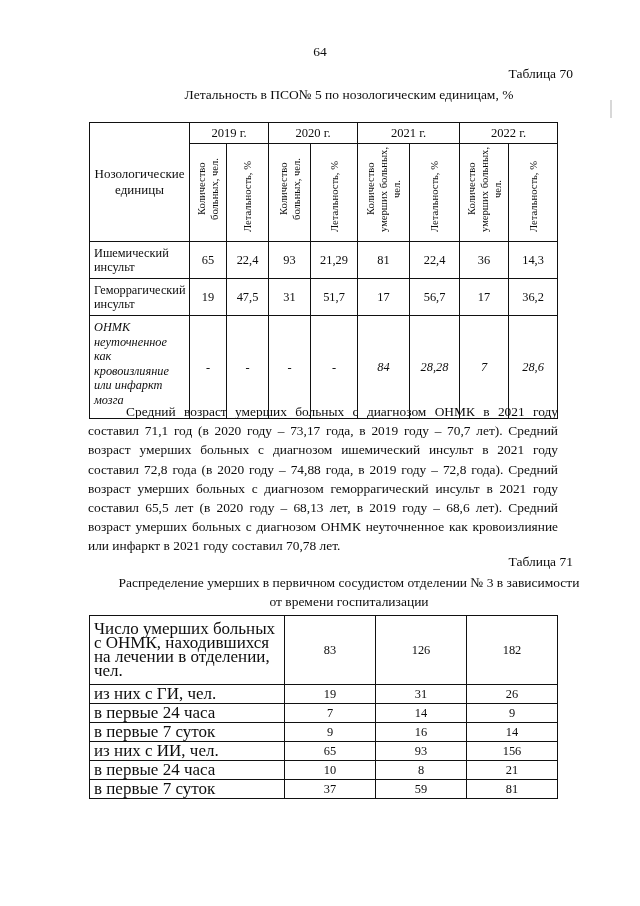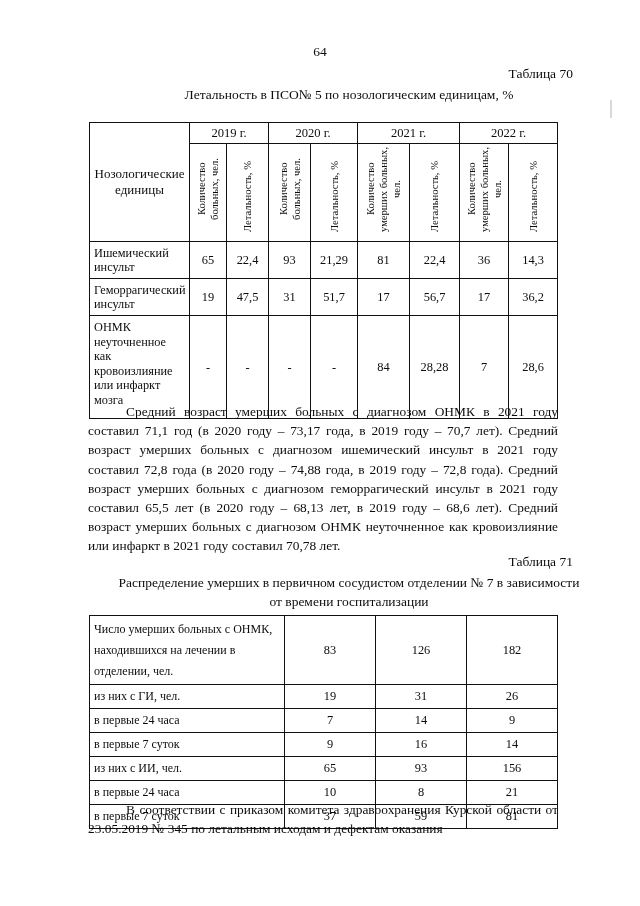--- a/index.html
+++ b/index.html
@@ -98,42 +98,42 @@
     text-align: left;
     padding: 2px 13px 2px 4px;
     line-height: 14.5px;
     font-size: 12.3px;
   }
   #table70 td.num {
     font-size: 12.4px;
     height: 18px;
   }
   #table70 tr.r-data td { height: 32px; }
-  #table70 tr.r-onmk td { height: 96px; }
+  #table70 tr.r-onmk td { height: 96px; font-style: italic; }
 
   
   #table71 {
     left: 89px;
     top: 615px;
     width: 468px;
     font-size: 12.2px;
   }
   #table71 td {
     height: 16px;
   }
   #table71 td.p-head {
     text-align: center;
     font-size: 12.4px;
     height: 18px;
   }
   #table71 td.param {
     text-align: left;
     padding: 1px 4px;
-    line-height: 21px;
-    font-size: 12px;
+    line-height: 14px;
+    font-size: 17px;
   }
   #table71 tr.tall td { height: 66px; }
   #table71 td.val {
     font-size: 12.4px;
     margin-left: 30px;
   }
 
   
   .para {
     position: absolute;
@@ -232,21 +232,21 @@
         <td class="num">28,28</td>
         <td class="num">7</td>
         <td class="num">28,6</td>
       </tr>
     </tbody>
   </table>
 
   <div class="para" style="top:402px;">Средний возраст умерших больных с диагнозом ОНМК в 2021 году составил 71,1 год (в 2020 году – 73,17 года, в 2019 году – 70,7 лет). Средний возраст умерших больных с диагнозом ишемический инсульт в 2021 году составил 72,8 года (в 2020 году – 74,88 года, в 2019 году – 72,8 года). Средний возраст умерших больных с диагнозом геморрагический инсульт в 2021 году составил 65,5 лет (в 2020 году – 68,13 лет, в 2019 году – 68,6 лет). Средний возраст умерших больных с диагнозом ОНМК неуточненное как кровоизлияние или инфаркт в 2021 году составил 70,78 лет.</div>
 
   <div class="table-label" style="top:554px;">Таблица 71</div>
-  <div class="table-caption" style="top:573px;">Распределение умерших в первичном сосудистом отделении № 7 в зависимости от времени госпитализации</div>
+  <div class="table-caption" style="top:573px;">Распределение умерших в первичном сосудистом отделении № 3 в зависимости от времени госпитализации</div>
 
   <table id="table71" class="doc-table">
     <colgroup>
       <col style="width:195px">
       <col style="width:91px">
       <col style="width:91px">
       <col style="width:91px">
     </colgroup>
     <tbody>
       <tr class="tall">
@@ -287,15 +287,14 @@
       </tr>
       <tr>
         <td class="param">в первые 7 суток</td>
         <td class="val">37</td>
         <td class="val">59</td>
         <td class="val">81</td>
       </tr>
     </tbody>
   </table>
 
-  <div class="para last" style="top:800px;">В соответствии с приказом комитета здравоохранения Курской области от 23.05.2019 № 345 по летальным исходам и дефектам оказания</div>
 
 </div>
 
 </body></html>

